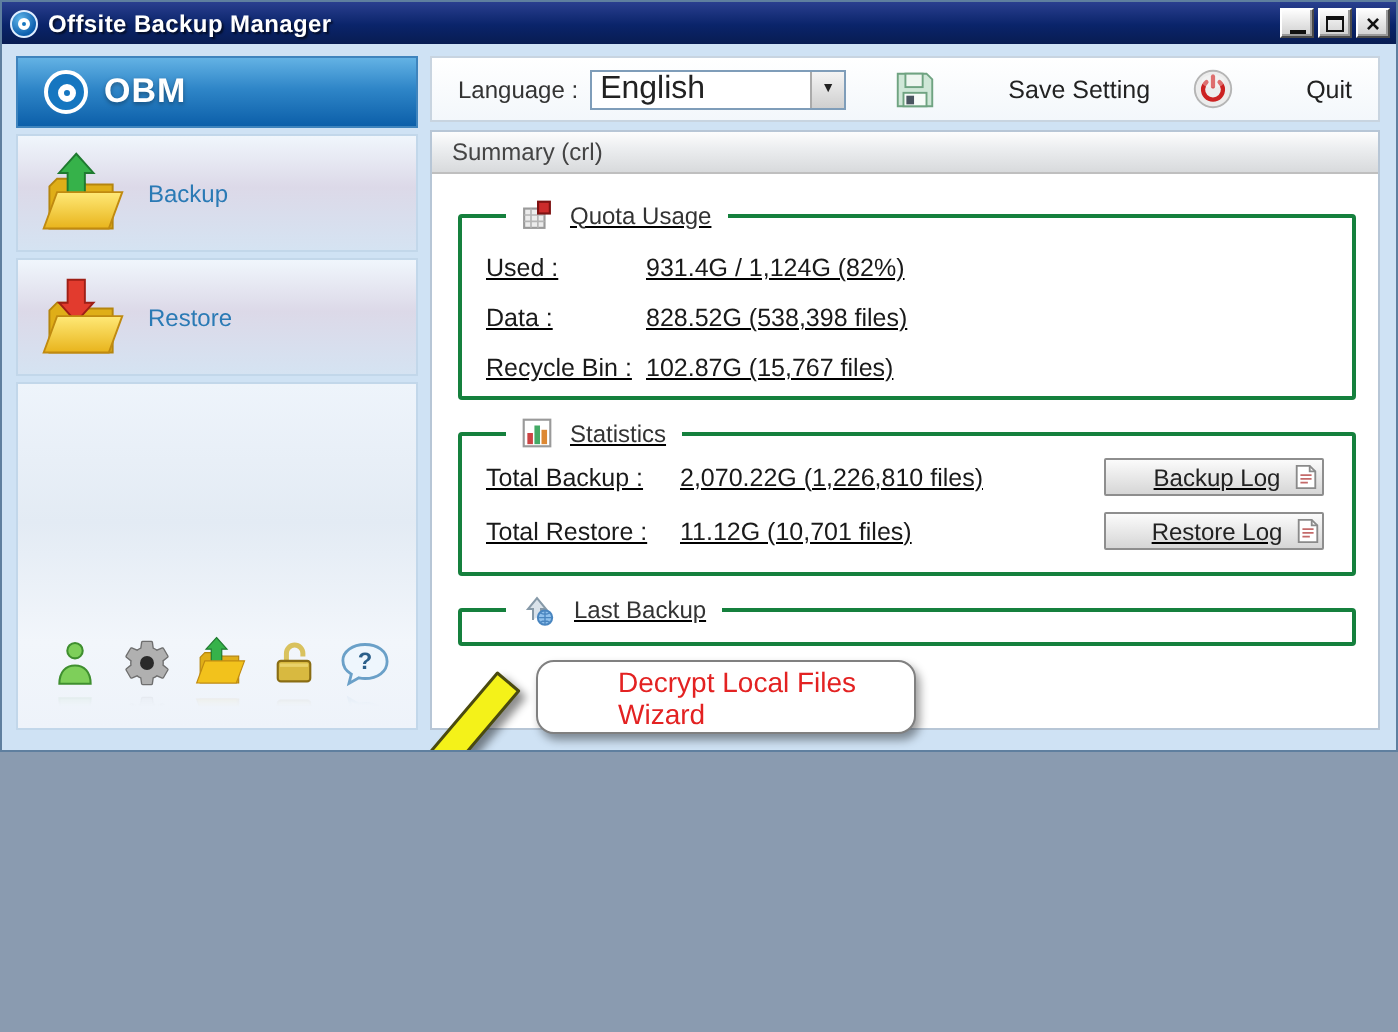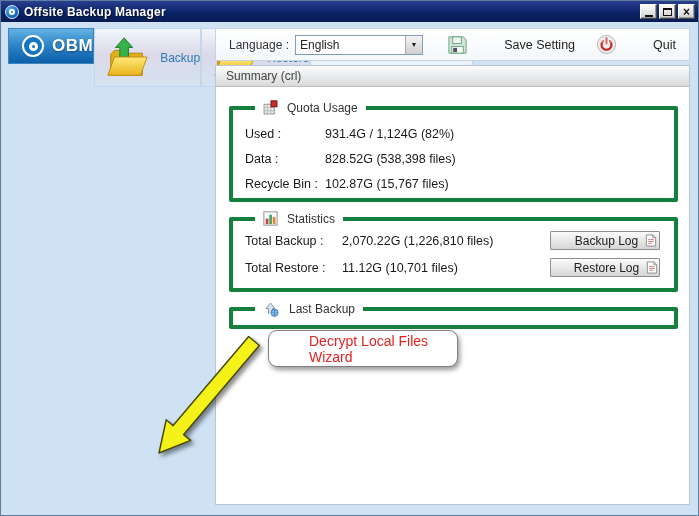--- a/index.html
+++ b/index.html
@@ -3,21 +3,21 @@
 <meta charset="utf-8">
 <style>
   * { box-sizing: border-box; margin: 0; padding: 0; }
   body {
     font-family: "Liberation Sans", sans-serif;
     background: #8a9bb0;
     width: 699px; height: 516px;
   }
   .window {
     position: relative;
-    width: 699px; height: 516px;
+    width: 699px; height: 376px;
     background: #cfe2f4;
     border: 1px solid #5f7f9f;
     overflow: hidden;
   }
   
   .titlebar {
     position: absolute; top: 0; left: 0; right: 0; height: 21px;
     background: linear-gradient(180deg, #2a3f8f 0%, #0a246a 55%, #081c52 100%);
     display: flex; align-items: center; padding: 0 3px 0 4px;
   }
@@ -42,21 +42,21 @@
     display: flex; align-items: center; justify-content: center;
     cursor: default;
   }
   .glyph-min { width: 8px; height: 2px; background: #111; margin-top: 8px; }
   .glyph-max { width: 9px; height: 8px; border: 1px solid #111; border-top-width: 2px; }
   .glyph-close { font-size: 12px; font-weight: bold; color: #111; line-height: 10px; }
 
   
   .sidebar {
     position: absolute; top: 27px; left: 7px; width: 201px; bottom: 10px;
-    display: flex; flex-direction: row;
+    display: flex; flex-direction: column;
   }
   .obm-header {
     height: 36px; margin-bottom: 3px;
     background: linear-gradient(180deg, #63b2e4 0%, #2f86c8 45%, #0c5fa9 100%);
     border: 1px solid #3f84bd;
     display: flex; align-items: center; padding-left: 13px;
   }
   .obm-logo {
     width: 22px; height: 22px; border-radius: 50%;
     border: 2px solid #fff; background: #1576c0;
@@ -94,21 +94,21 @@
     background: linear-gradient(180deg, #ffffff, #f3f7fb);
     border: 1px solid #c8d4e0;
     display: flex; align-items: center; padding: 0 13px;
   }
   .lang-label { font-size: 12px; color: #333; }
   .dropdown {
     margin-left: 6px; width: 128px; height: 20px;
     border: 1px solid #7f9db9; background: #fff;
     display: flex; align-items: center; cursor: pointer;
   }
-  .dropdown .dd-value { flex: 1; font-size: 12px; color: #222; padding-left: 4px; }
+  .dropdown .dd-value { flex: 1; font-size: 16px; color: #222; padding-left: 4px; }
   .dropdown .dd-btn {
     width: 17px; height: 18px;
     background: linear-gradient(180deg, #f4f4f4, #cfcfcf);
     border-left: 1px solid #aaa;
     display: flex; align-items: center; justify-content: center;
     font-size: 7px; color: #222;
   }
   .topbar .spacer { flex: 1; }
   .top-action { display: flex; align-items: center; cursor: pointer; margin-left: 20px; gap: 28px; }
   .top-action .ta-label { font-size: 12.5px; color: #222; margin-left: 7px; }
@@ -118,22 +118,23 @@
   .panel-header {
     height: 21px; flex: 0 0 auto;
     background: linear-gradient(180deg, #fdfdfd 0%, #eceef0 40%, #d8dadc 100%);
     border-bottom: 1px solid #bfbfbf;
     font-size: 12px; color: #444; line-height: 20px; padding-left: 10px;
   }
   .panel-body { flex: 1; padding: 4px 0 0 0; }
 
   fieldset {
     margin: 9px 11px 7px 13px;
-    border: 4px solid #15803d; border-radius: 2px;
+    border: 2px solid #15803d; border-radius: 2px;
     padding: 1px 10px 7px 12px;
+    text-decoration: underline;
   }
   legend { margin-left: 10px; padding: 0 8px; font-size: 12px; color: #333;
     display: flex; align-items: center; }
   legend .leg-text { margin-left: 9px; }
   .kv-row { display: flex; align-items: flex-end; height: 25px; font-size: 12.5px; color: #1a1a1a; }
   .kv-label { width: 80px; flex: 0 0 auto; }
   .stat-row { display: flex; align-items: center; height: 27px; font-size: 12.5px; color: #1a1a1a; }
   .stat-label { width: 97px; flex: 0 0 auto; }
   .stat-value { flex: 1; }
   .log-btn {

